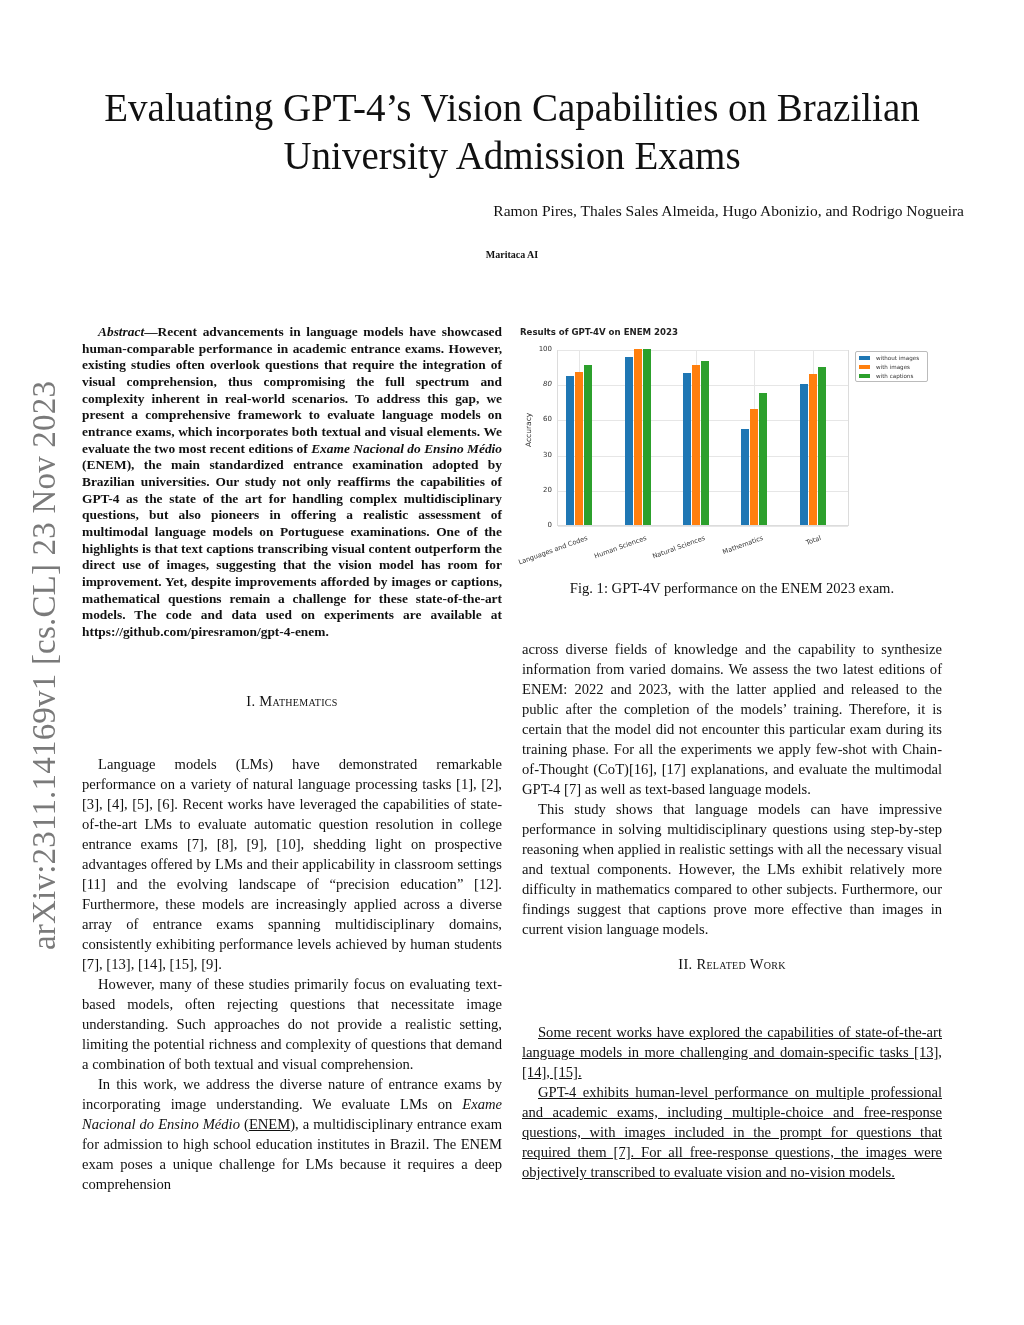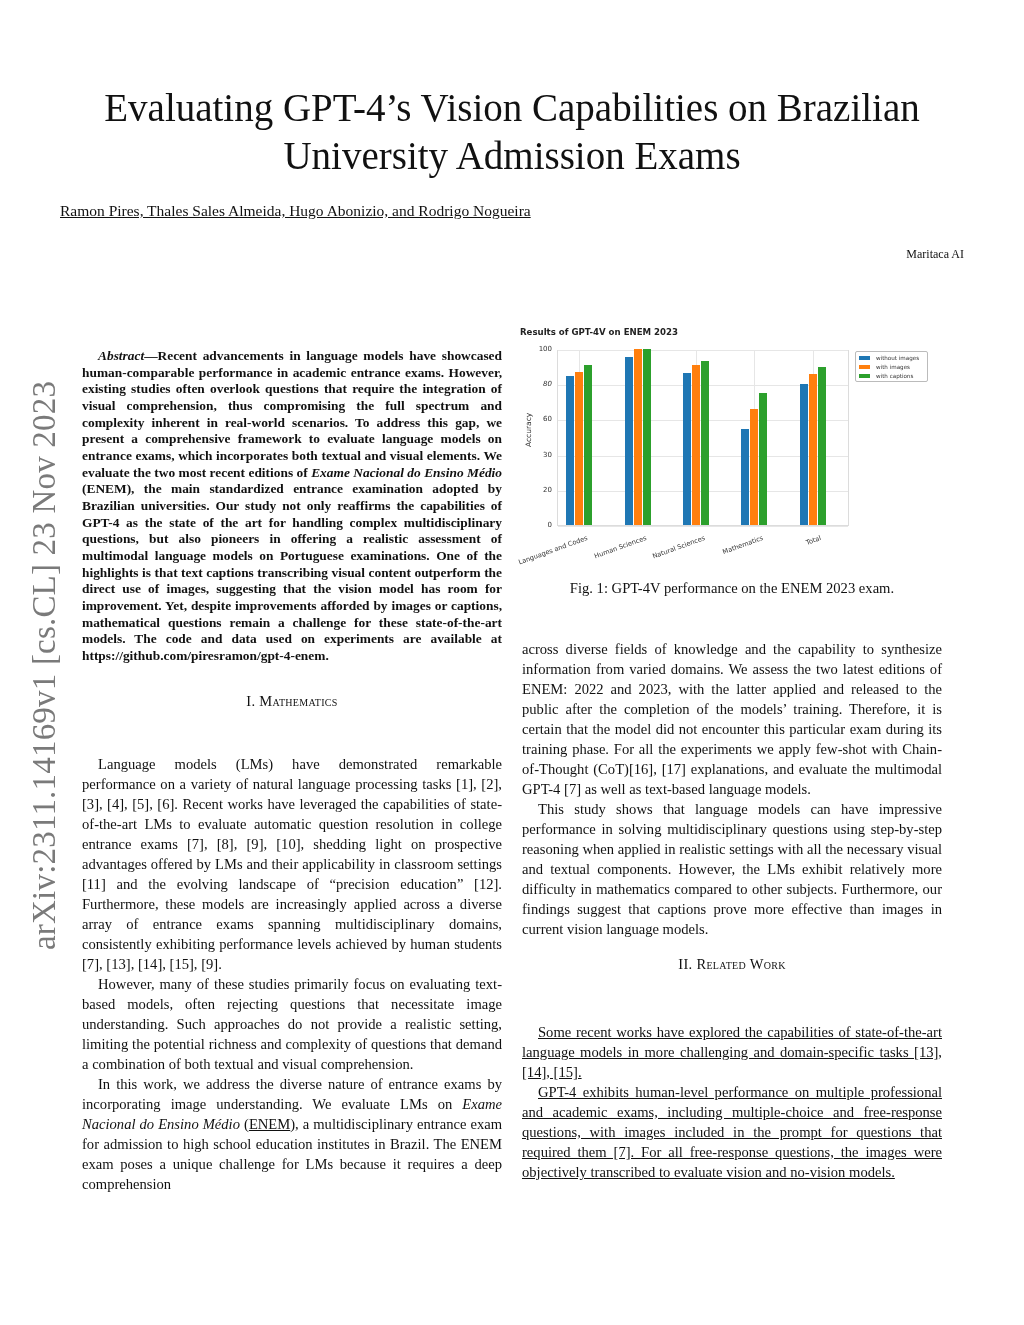--- a/index.html
+++ b/index.html
@@ -1,31 +1,31 @@
 <!DOCTYPE html>
 <html><head>
 <meta charset="utf-8">
 <style>
   html, body { margin: 0; padding: 0; background: #ffffff; }
   body { width: 1024px; height: 1325px; position: relative; overflow: hidden;
          font-family: "Liberation Serif", "DejaVu Serif", serif; color: #111; }
   .abs { position: absolute; }
 
   .title { left: 60px; width: 904px; top: 84px; text-align: center; font-size: 39px; line-height: 48px; color: #111; }
-  .authors { left: 60px; width: 904px; top: 202px; text-align: left; font-size: 15.5px; text-decoration: underline; }
-  .affil { left: 60px; width: 904px; top: 244px; text-align: right; font-size: 12px; line-height: 21px; }
+  .authors { left: 60px; width: 904px; top: 202px; text-align: right; font-size: 15.5px; }
+  .affil { left: 60px; width: 904px; top: 244px; text-align: center; font-size: 10px; line-height: 21px; font-weight: bold; }
 
   .arxiv { left: 22px; top: 950px; width: 610px; height: 44px; transform-origin: 0 0; transform: rotate(-90deg);
            font-size: 33px; color: #7a7a7a; letter-spacing: 0.2px; white-space: nowrap; line-height: 44px; }
 
   .col { position: absolute; width: 420px; text-align: justify; }
   .col-left { left: 82px; }
   .col-right { left: 522px; }
 
-  .abstract { top: 324px; font-size: 13.4px; line-height: 16.65px; font-weight: bold; text-indent: 16px; margin-top: 24px; }
+  .abstract { top: 324px; font-size: 13.4px; line-height: 16.65px; font-weight: bold; text-indent: 16px; }
   .abstract .lbl { font-style: italic; }
   .abstract i { font-style: italic; }
 
   .sec-head { text-align: center; font-size: 14.5px; letter-spacing: 0.3px; font-variant: small-caps; }
   .p { font-size: 14.6px; line-height: 20px; text-indent: 16px; margin: 0; }
   .p i { font-style: italic; }
   .u { text-decoration: underline; }
 
   
   .chart { left: 520px; top: 322px; width: 420px; height: 250px; font-family: "DejaVu Sans", sans-serif; }

